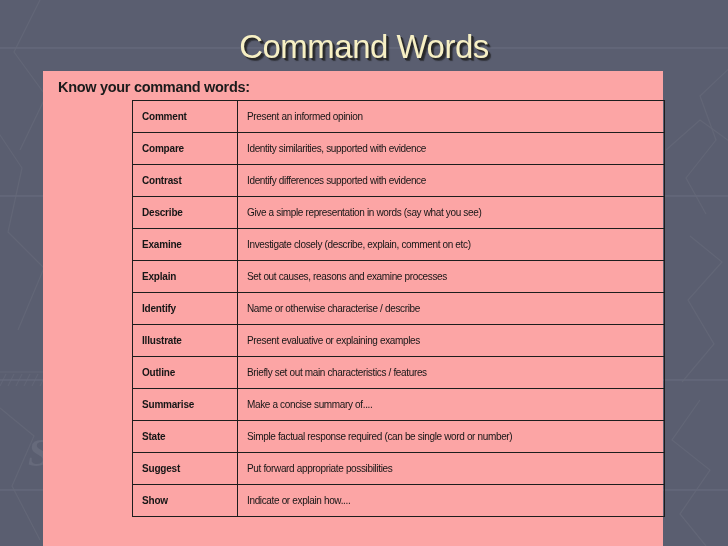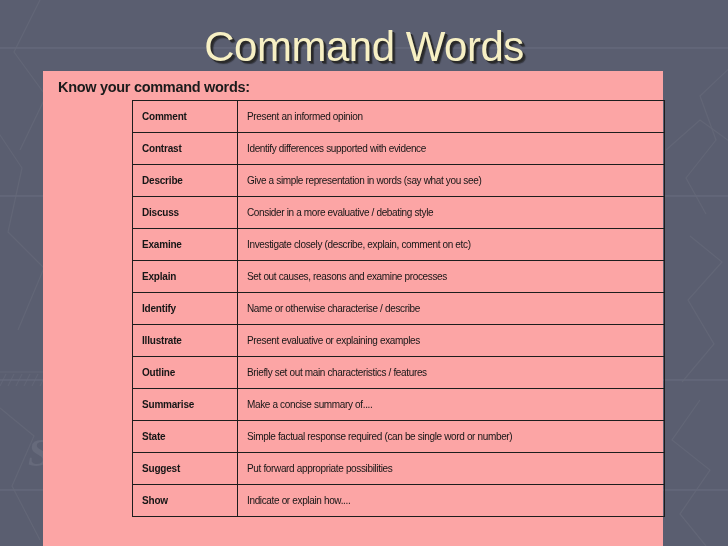--- a/index.html
+++ b/index.html
@@ -32,21 +32,21 @@
   }
 
   
   #slide-title {
     position: absolute;
     left: 0;
     top: 22px;
     width: 728px;
     text-align: center;
     font-family: "Liberation Sans", sans-serif;
-    font-size: 42px;
+    font-size: 33px;
     line-height: 50px;
     font-weight: 400;
     letter-spacing: -0.5px;
     color: #f7f0c4;
     text-shadow: 2px 2px 0 #2a2a2a, 3px 3px 1px rgba(20,20,20,0.55);
     white-space: nowrap;
   }
 
   
   #content-panel {
@@ -136,30 +136,30 @@
 
     <div id="panel-heading">Know your command words:</div>
 
     <table id="command-table">
       <tbody>
         <tr>
           <td class="term">Comment</td>
           <td class="definition">Present an informed opinion</td>
         </tr>
         <tr>
+          <td class="term">Compare</td>
+          <td class="definition">Identity similarities, supported with evidence</td>
+        </tr>
+        <tr>
           <td class="term">Contrast</td>
           <td class="definition">Identify differences supported with evidence</td>
         </tr>
         <tr>
           <td class="term">Describe</td>
           <td class="definition">Give a simple representation in words (say what you see)</td>
-        </tr>
-        <tr>
-          <td class="term">Discuss</td>
-          <td class="definition">Consider in a more evaluative / debating style</td>
         </tr>
         <tr>
           <td class="term">Examine</td>
           <td class="definition">Investigate closely (describe, explain, comment on etc)</td>
         </tr>
         <tr>
           <td class="term">Explain</td>
           <td class="definition">Set out causes, reasons and examine processes</td>
         </tr>
         <tr>

